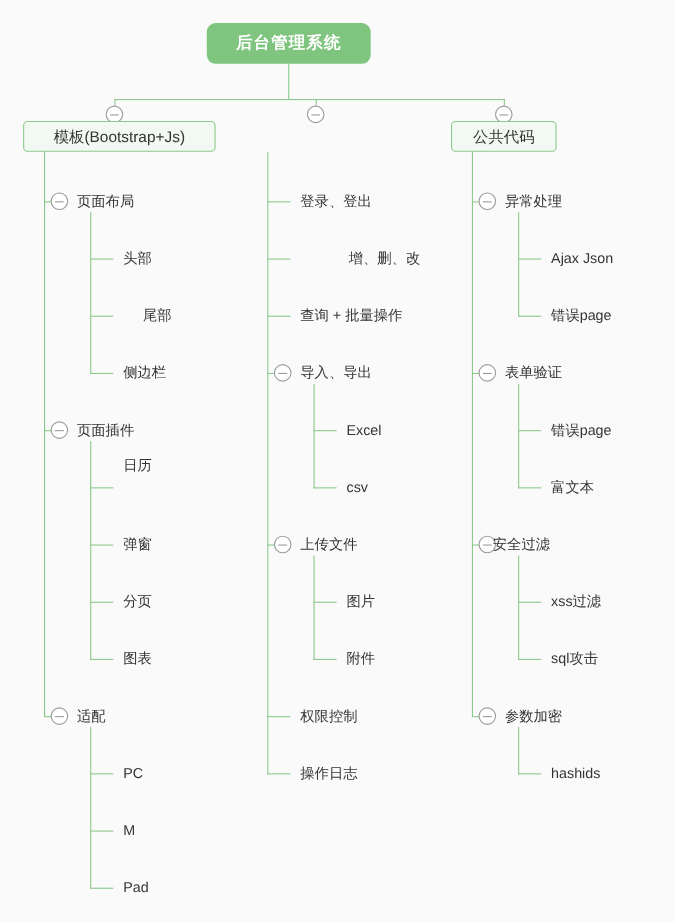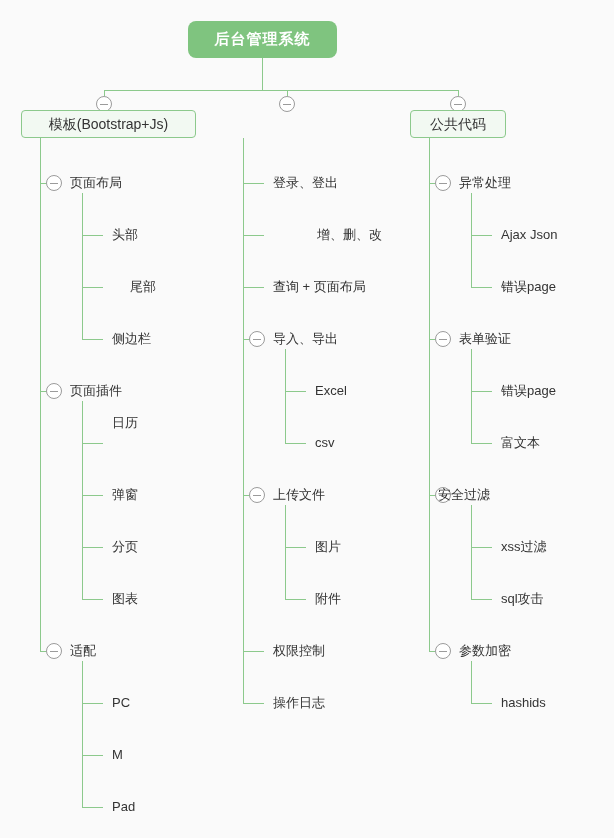--- a/index.html
+++ b/index.html
@@ -79,21 +79,21 @@
     <div class="topic" style="left: 112px; top: 807px;">Pad</div>
     <div class="line" style="left: 82px; top: 661px; width: 1px; height: 147px;"></div>
     <div class="line" style="left: 40px; top: 138px; width: 1px; height: 514px;"></div>
     <div class="line" style="left: 287px; top: 90px; width: 1px; height: 6px;"></div>
     <div class="collapse" style="left: 279px; top: 96px;"></div>
     <div class="line" style="left: 243px; top: 183px; width: 21px; height: 1px;"></div>
     <div class="topic" style="left: 273px; top: 183px;">登录、登出</div>
     <div class="line" style="left: 243px; top: 235px; width: 21px; height: 1px;"></div>
     <div class="topic" style="left: 273px; top: 235px; margin-left: 44px;">增、删、改</div>
     <div class="line" style="left: 243px; top: 287px; width: 21px; height: 1px;"></div>
-    <div class="topic" style="left: 273px; top: 287px;">查询 + 页面布局</div>
+    <div class="topic" style="left: 273px; top: 287px;">查询 + 批量操作</div>
     <div class="line" style="left: 243px; top: 339px; width: 7px; height: 1px;"></div>
     <div class="collapse" style="left: 249px; top: 331px;"></div>
     <div class="topic" style="left: 273px; top: 339px;">导入、导出</div>
     <div class="line" style="left: 285px; top: 391px; width: 21px; height: 1px;"></div>
     <div class="topic" style="left: 315px; top: 391px;">Excel</div>
     <div class="line" style="left: 285px; top: 443px; width: 21px; height: 1px;"></div>
     <div class="topic" style="left: 315px; top: 443px;">csv</div>
     <div class="line" style="left: 285px; top: 349px; width: 1px; height: 95px;"></div>
     <div class="line" style="left: 243px; top: 495px; width: 7px; height: 1px;"></div>
     <div class="collapse" style="left: 249px; top: 487px;"></div>
@@ -122,21 +122,21 @@
     <div class="line" style="left: 429px; top: 339px; width: 7px; height: 1px;"></div>
     <div class="collapse" style="left: 435px; top: 331px;"></div>
     <div class="topic" style="left: 459px; top: 339px;">表单验证</div>
     <div class="line" style="left: 471px; top: 391px; width: 21px; height: 1px;"></div>
     <div class="topic" style="left: 501px; top: 391px;">错误page</div>
     <div class="line" style="left: 471px; top: 443px; width: 21px; height: 1px;"></div>
     <div class="topic" style="left: 501px; top: 443px;">富文本</div>
     <div class="line" style="left: 471px; top: 349px; width: 1px; height: 95px;"></div>
     <div class="line" style="left: 429px; top: 495px; width: 7px; height: 1px;"></div>
     <div class="collapse" style="left: 435px; top: 487px;"></div>
-    <div class="topic" style="left: 438px; top: 495px; font-family: Liberation Serif, serif;">安全过滤</div>
+    <div class="topic" style="left: 448px; top: 495px; font-family: Liberation Serif, serif;">安全过滤</div>
     <div class="line" style="left: 471px; top: 547px; width: 21px; height: 1px;"></div>
     <div class="topic" style="left: 501px; top: 547px;">xss过滤</div>
     <div class="line" style="left: 471px; top: 599px; width: 21px; height: 1px;"></div>
     <div class="topic" style="left: 501px; top: 599px;">sql攻击</div>
     <div class="line" style="left: 471px; top: 505px; width: 1px; height: 95px;"></div>
     <div class="line" style="left: 429px; top: 651px; width: 7px; height: 1px;"></div>
     <div class="collapse" style="left: 435px; top: 643px;"></div>
     <div class="topic" style="left: 459px; top: 651px;">参数加密</div>
     <div class="line" style="left: 471px; top: 703px; width: 21px; height: 1px;"></div>
     <div class="topic" style="left: 501px; top: 703px;">hashids</div>

